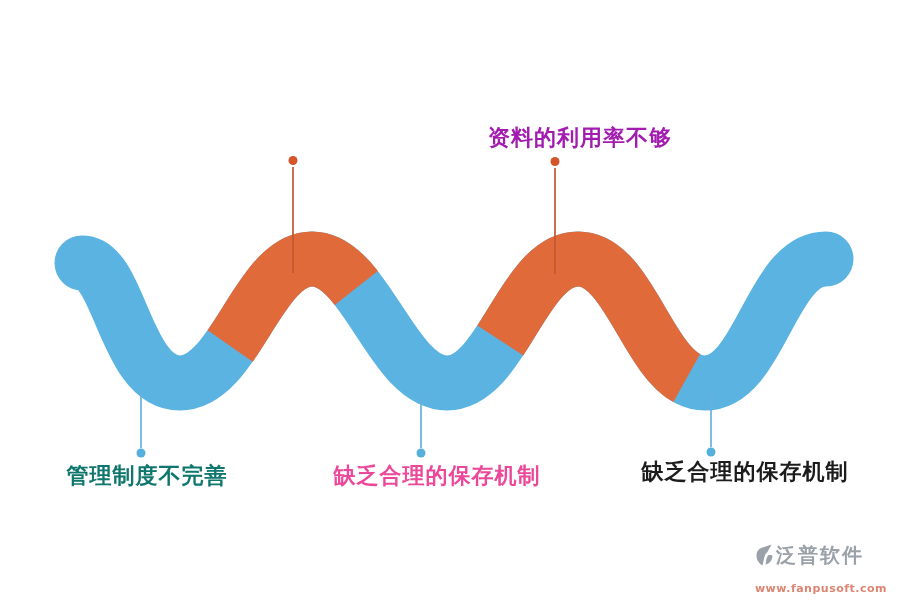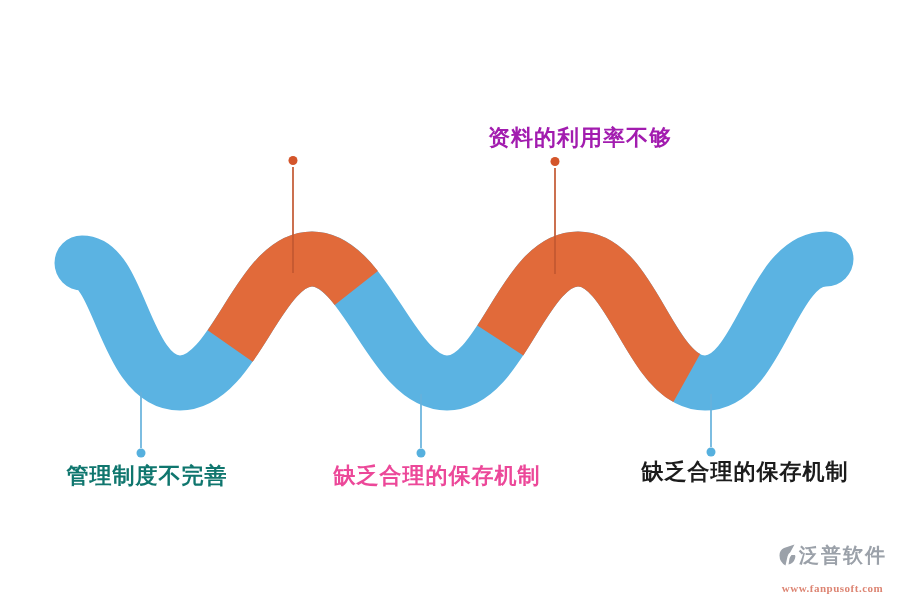--- a/index.html
+++ b/index.html
@@ -24,21 +24,20 @@
     font-weight: 700;
     letter-spacing: 1px;
     color: #1c1c1c;
   }
   .watermark {
     position: absolute;
     right: 13px;
     bottom: 6px;
     text-align: center;
     line-height: 1;
-    font-family: Liberation Serif, serif;
   }
   .watermark-row {
     display: flex;
     align-items: center;
     gap: 2px;
   }
   .watermark-brand {
     font-size: 20px;
     font-weight: 700;
     letter-spacing: 2px;

